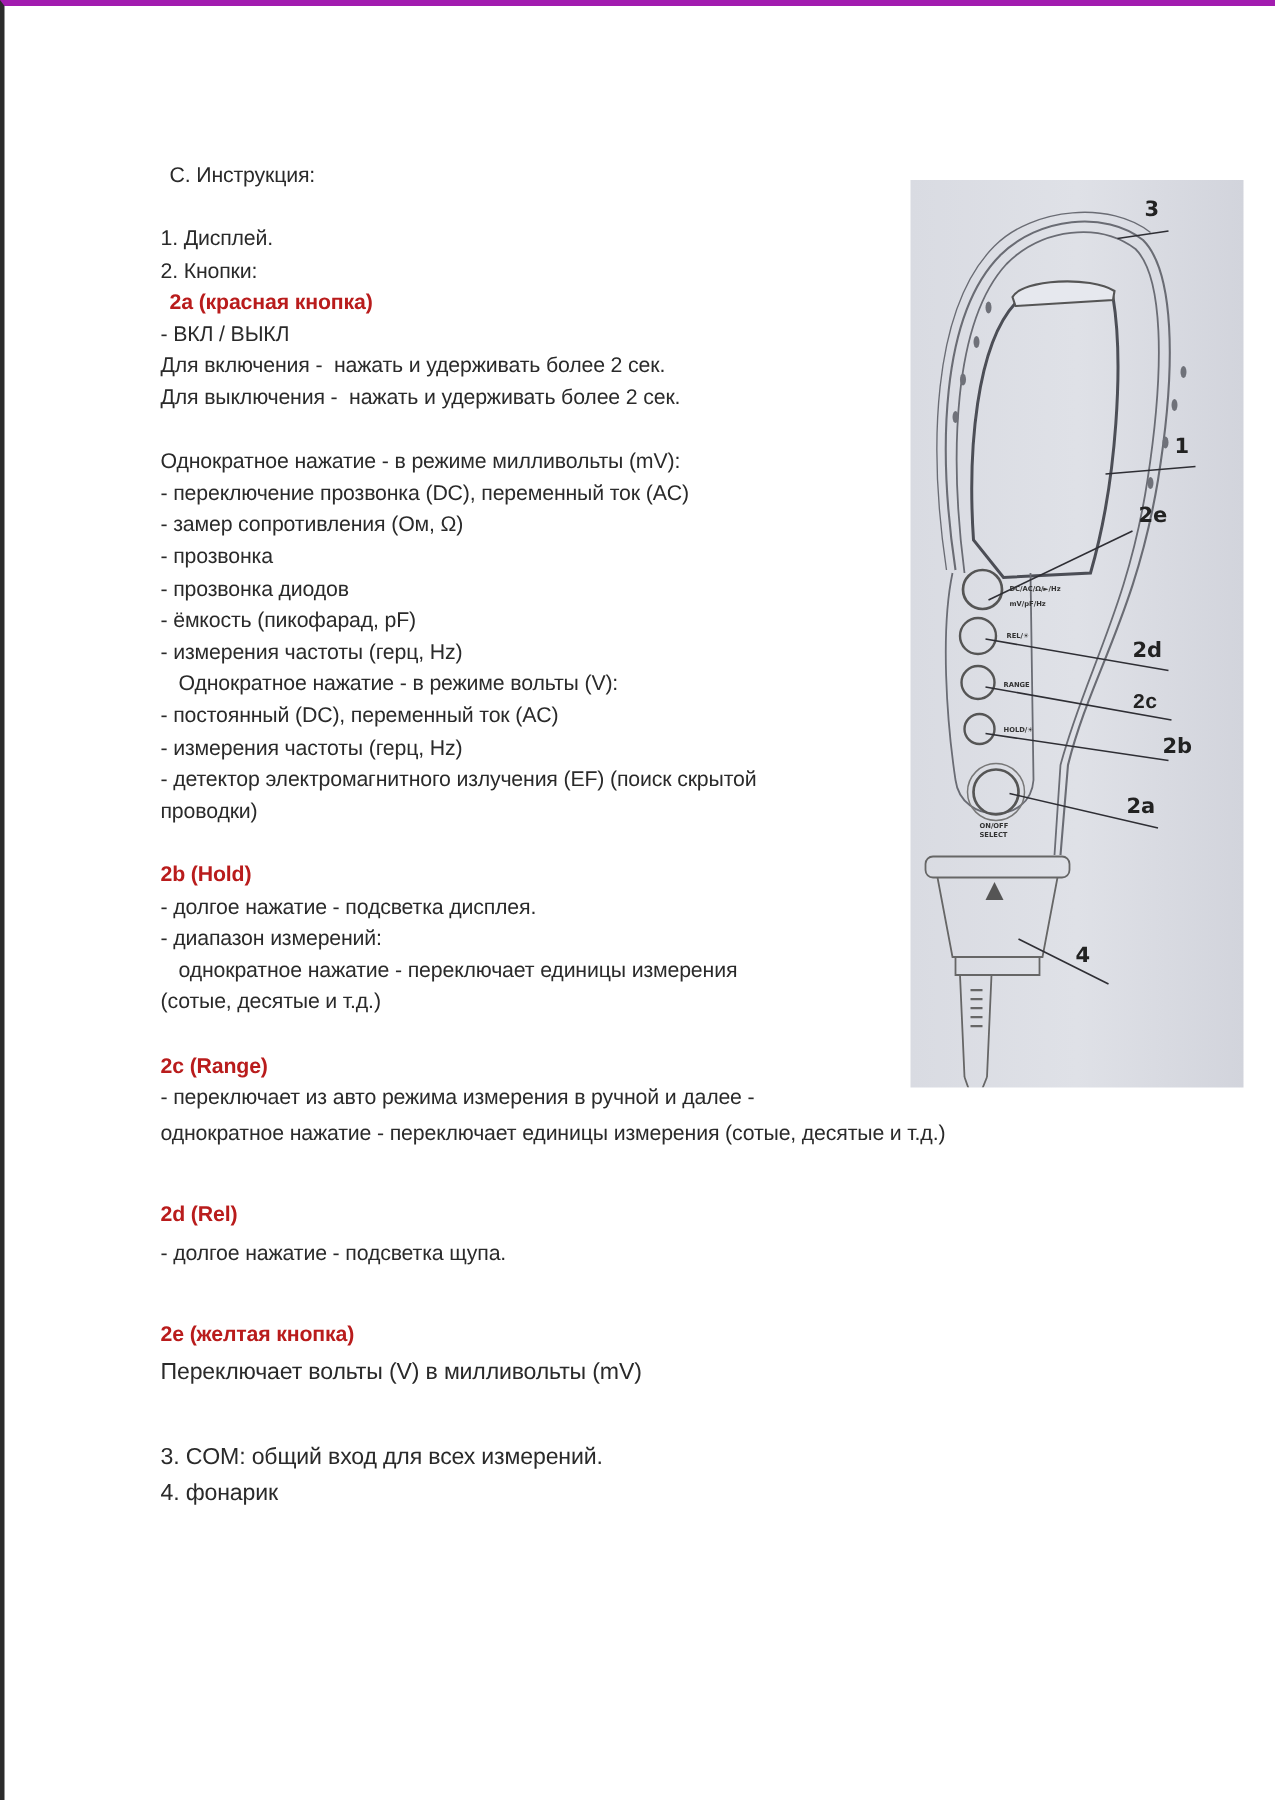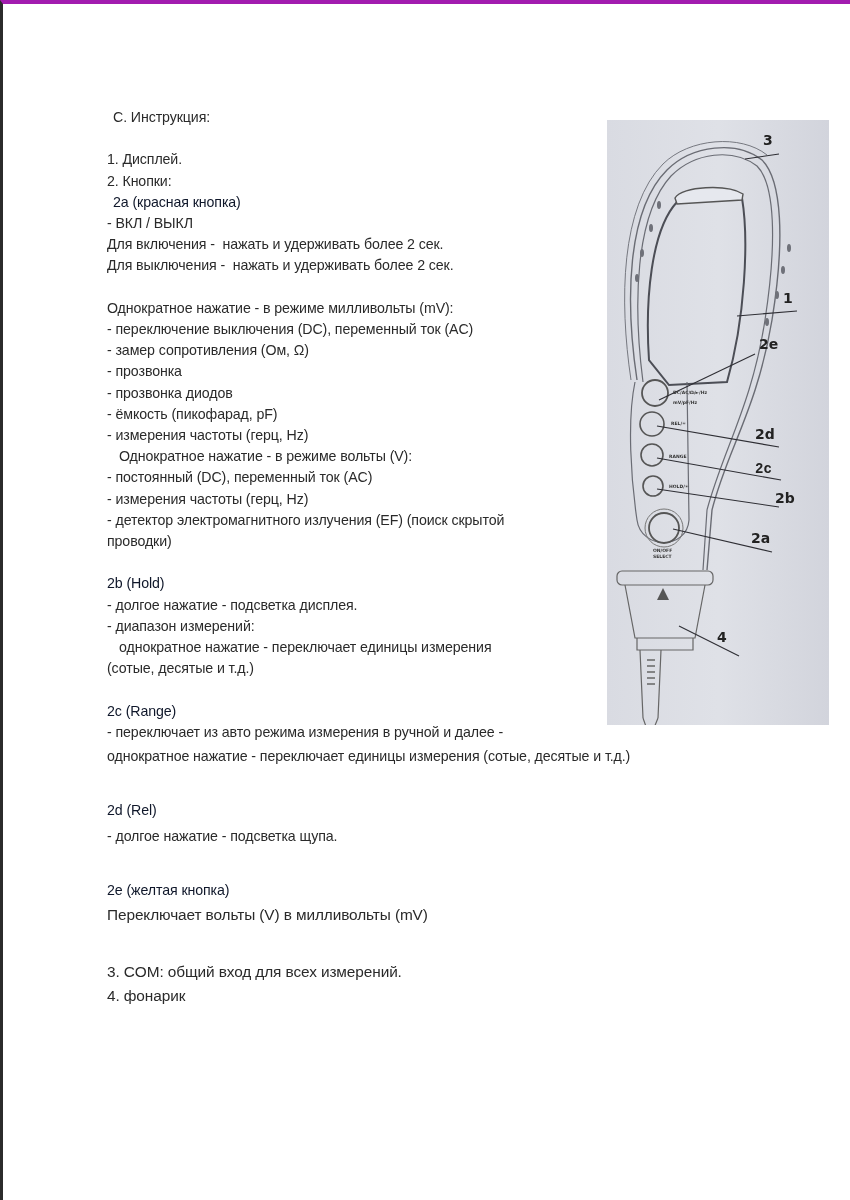--- a/index.html
+++ b/index.html
@@ -27,21 +27,21 @@
     .text-block {
       position: absolute;
       left: 104px;
       top: 103px;
       width: 640px;
       font-size: 14.2px;
       line-height: 21.2px;
       letter-spacing: -0.1px;
     }
     .line { white-space: pre; min-height: 21.2px; }
-    .bold { font-weight: normal; color: #0f172a; }
+    .bold { font-weight: bold; color: #b91c1c; }
     .indent1 { padding-left: 6px; }
     .indent2 { padding-left: 12px; }
     .gap { height: 21.2px; }
     .gap-sm { height: 12px; }
     .large { font-size: 15.4px; line-height: 24px; }
 
     
     .device-photo {
       position: absolute;
       left: 604px;
@@ -70,21 +70,21 @@
     <div class="gap"></div>
     <div class="line">1. Дисплей.</div>
     <div class="line">2. Кнопки:</div>
 
     <div class="line bold indent1">2а (красная кнопка)</div>
     <div class="line">- ВКЛ / ВЫКЛ</div>
     <div class="line">Для включения -  нажать и удерживать более 2 сек.</div>
     <div class="line">Для выключения -  нажать и удерживать более 2 сек.</div>
     <div class="gap"></div>
     <div class="line">Однократное нажатие - в режиме милливольты (mV):</div>
-    <div class="line">- переключение выключения (DC), переменный ток (AC)</div>
+    <div class="line">- переключение прозвонка (DC), переменный ток (AC)</div>
     <div class="line">- замер сопротивления (Ом, Ω)</div>
     <div class="line">- прозвонка</div>
     <div class="line">- прозвонка диодов</div>
     <div class="line">- ёмкость (пикофарад, pF)</div>
     <div class="line">- измерения частоты (герц, Hz)</div>
     <div class="line indent2">Однократное нажатие - в режиме вольты (V):</div>
     <div class="line">- постоянный (DC), переменный ток (AC)</div>
     <div class="line">- измерения частоты (герц, Hz)</div>
     <div class="line">- детектор электромагнитного излучения (EF) (поиск скрытой</div>
     <div class="line">проводки)</div>

